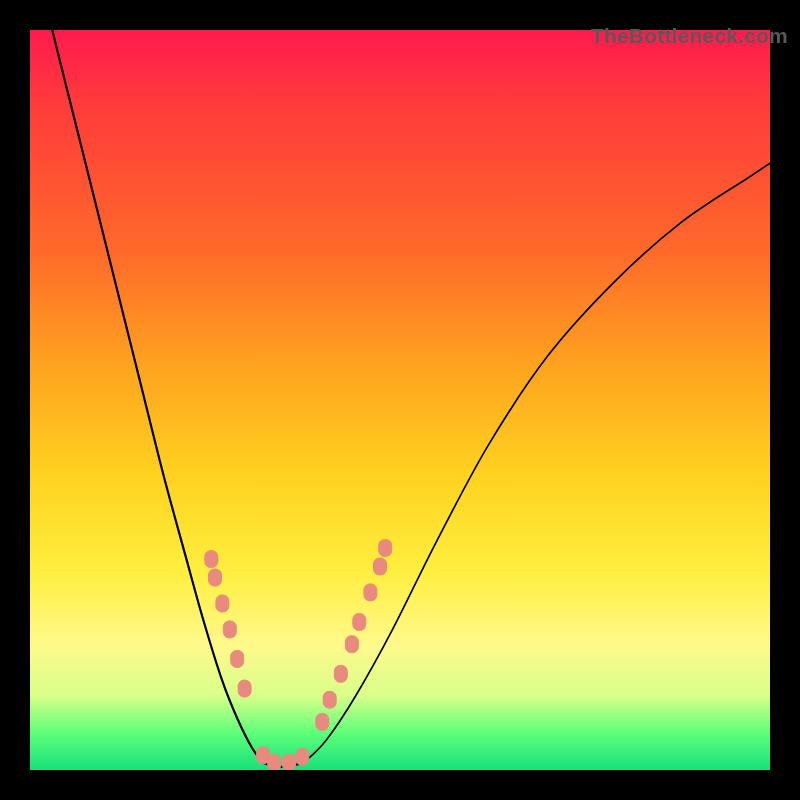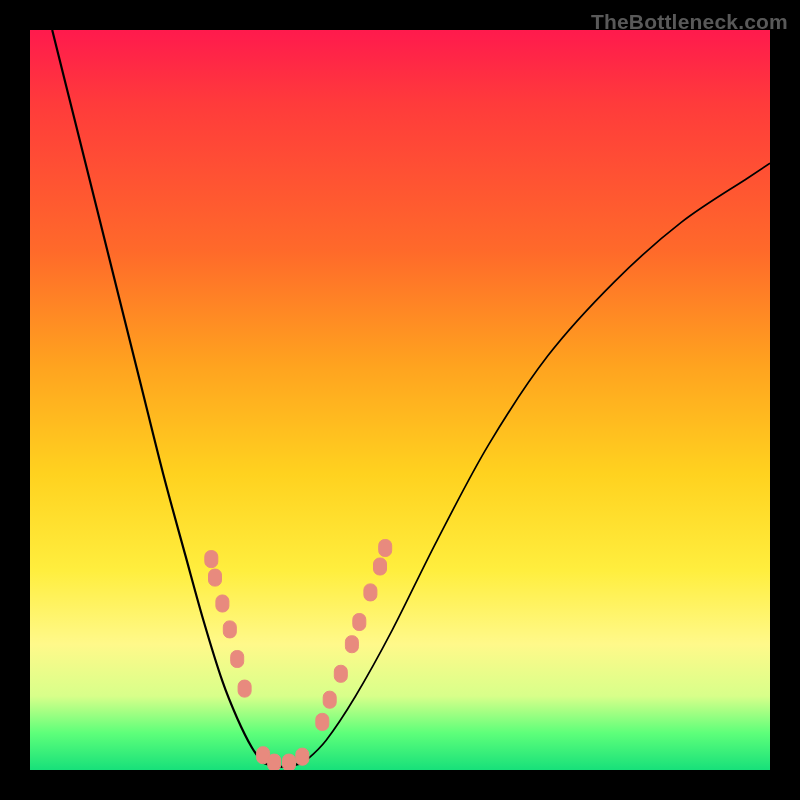--- a/index.html
+++ b/index.html
@@ -32,21 +32,21 @@
       #ffd21f 60%,
       #ffee3e 73%,
       #fff98a 83%,
       #d8ff8a 90%,
       #5eff7a 95%,
       #17e07a 100%
     );
   }
   .watermark {
     position: absolute;
-    top: 10px;
+    top: 24px;
     right: 12px;
     font-size: 21px;
     font-weight: 600;
     color: #595959;
     letter-spacing: 0.2px;
     user-select: none;
   }
   svg.curves {
     position: absolute;
     left: 0;

